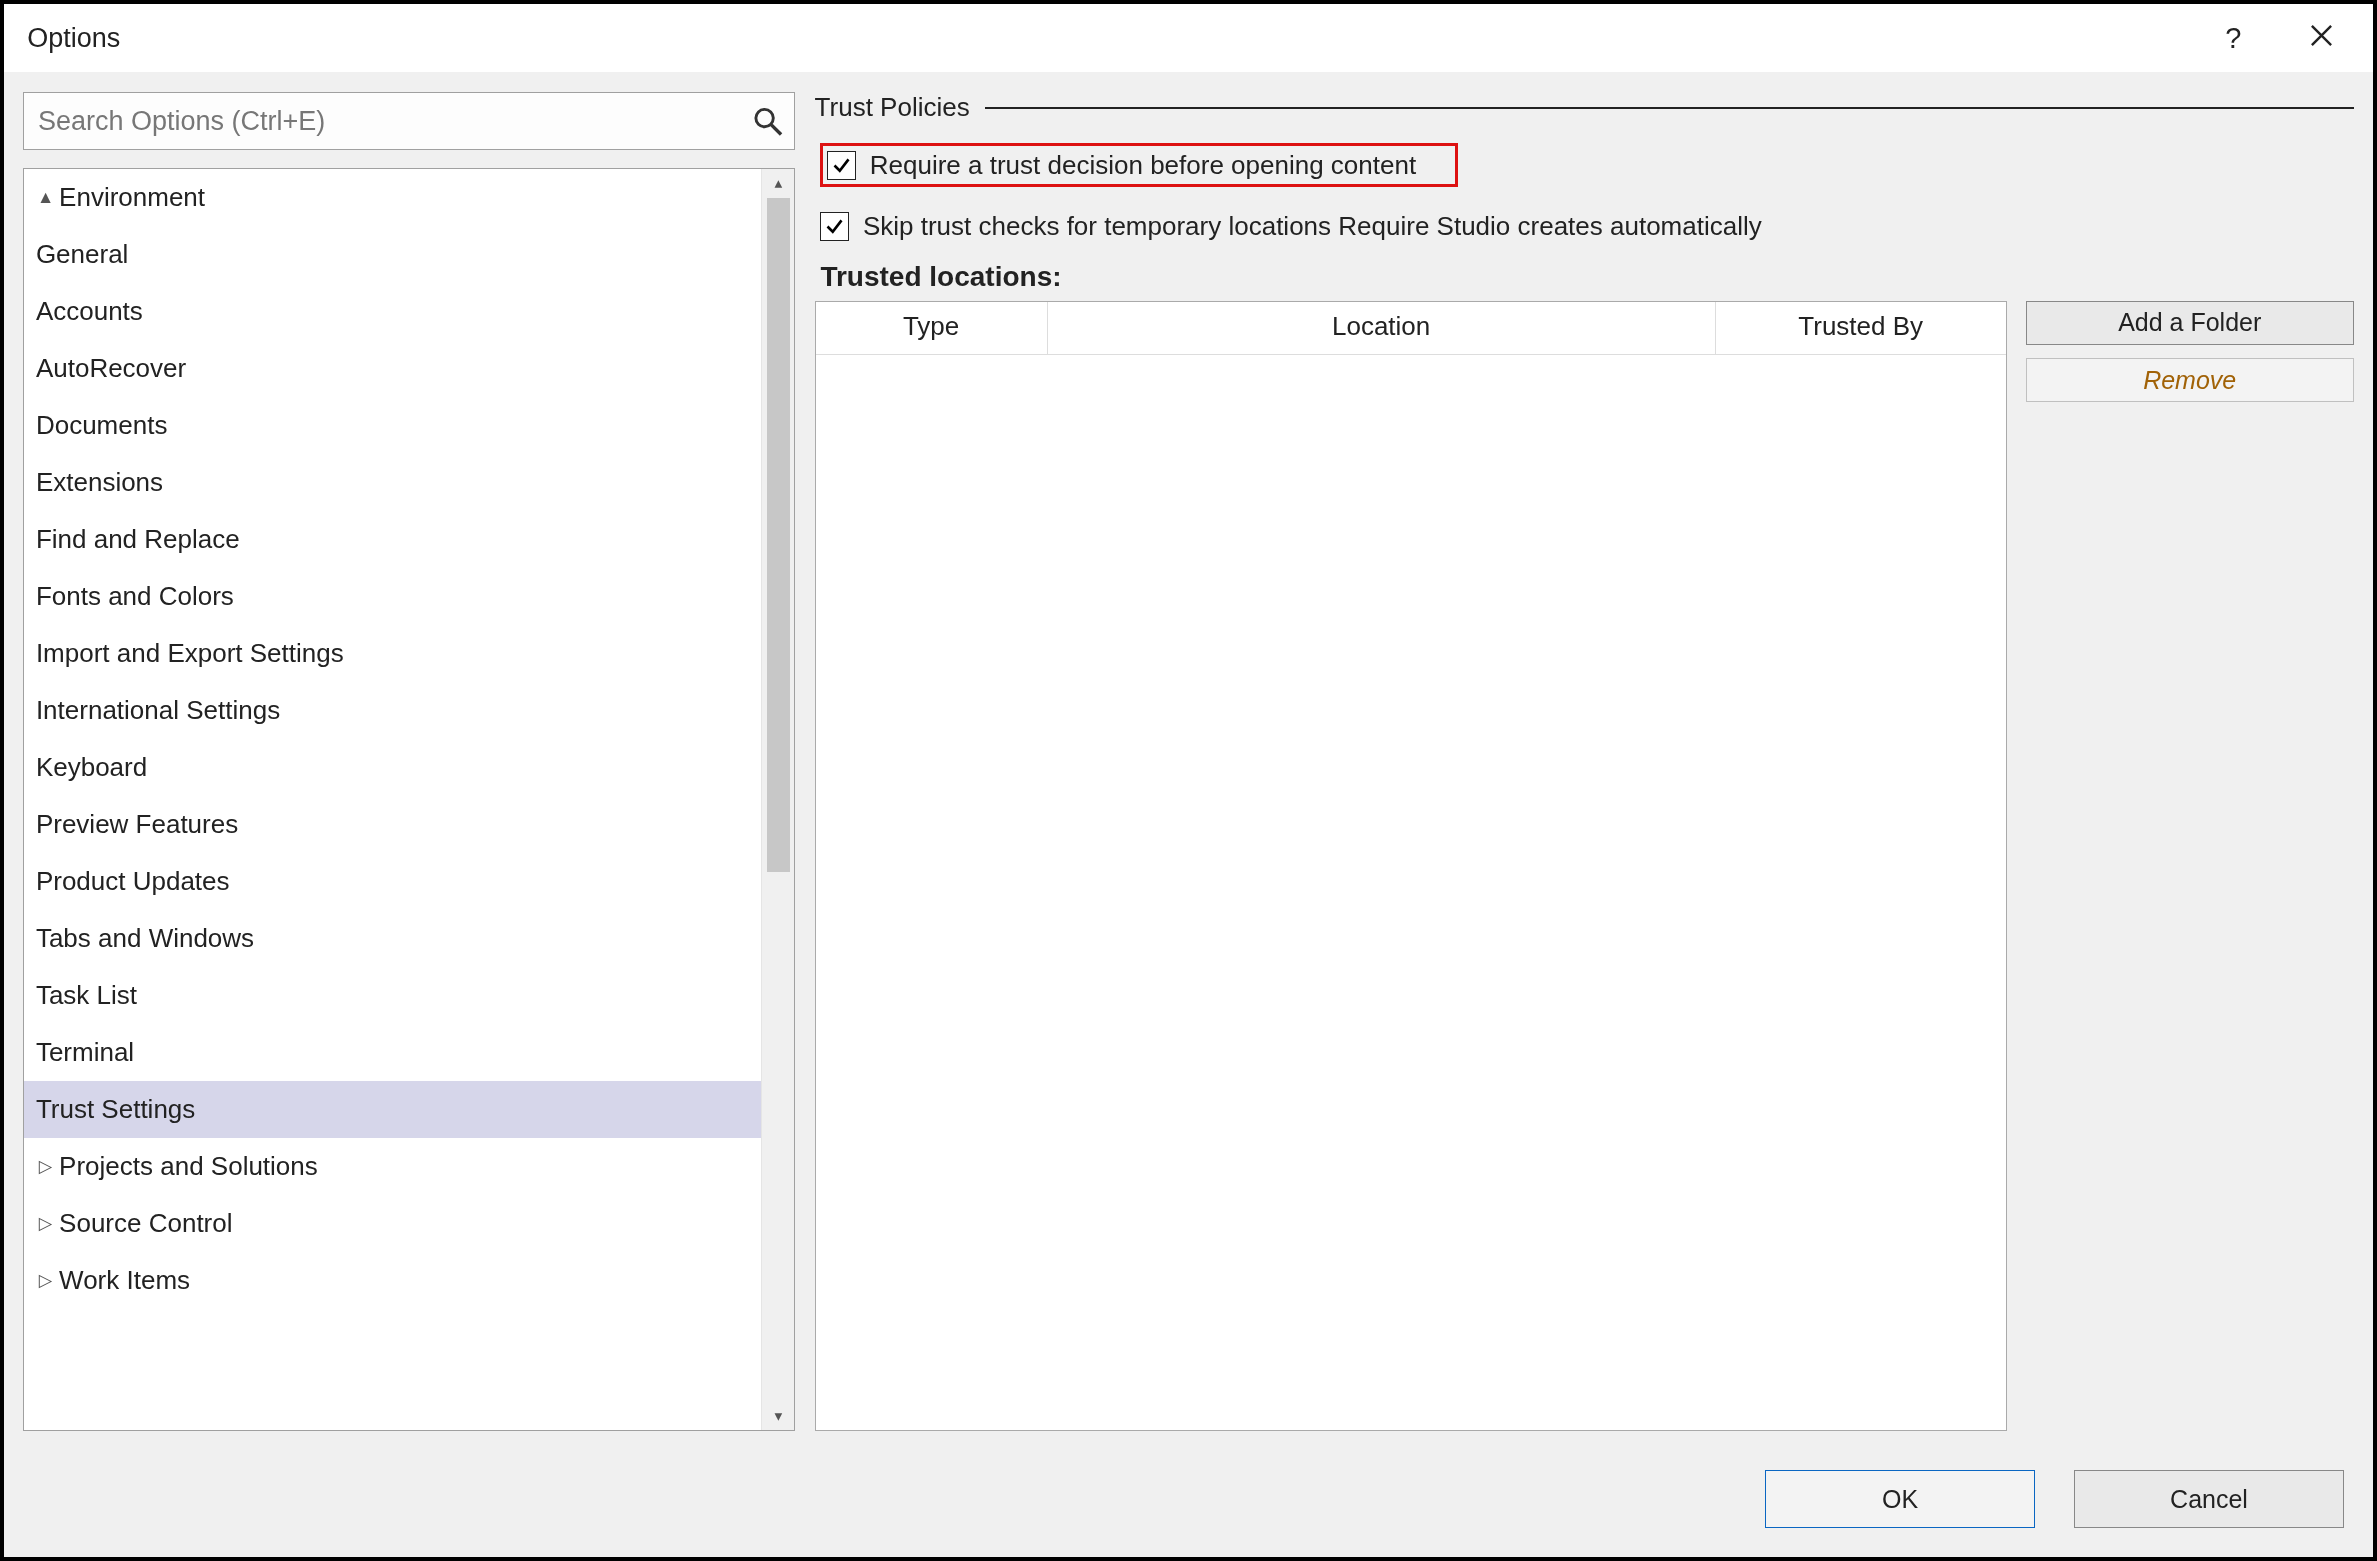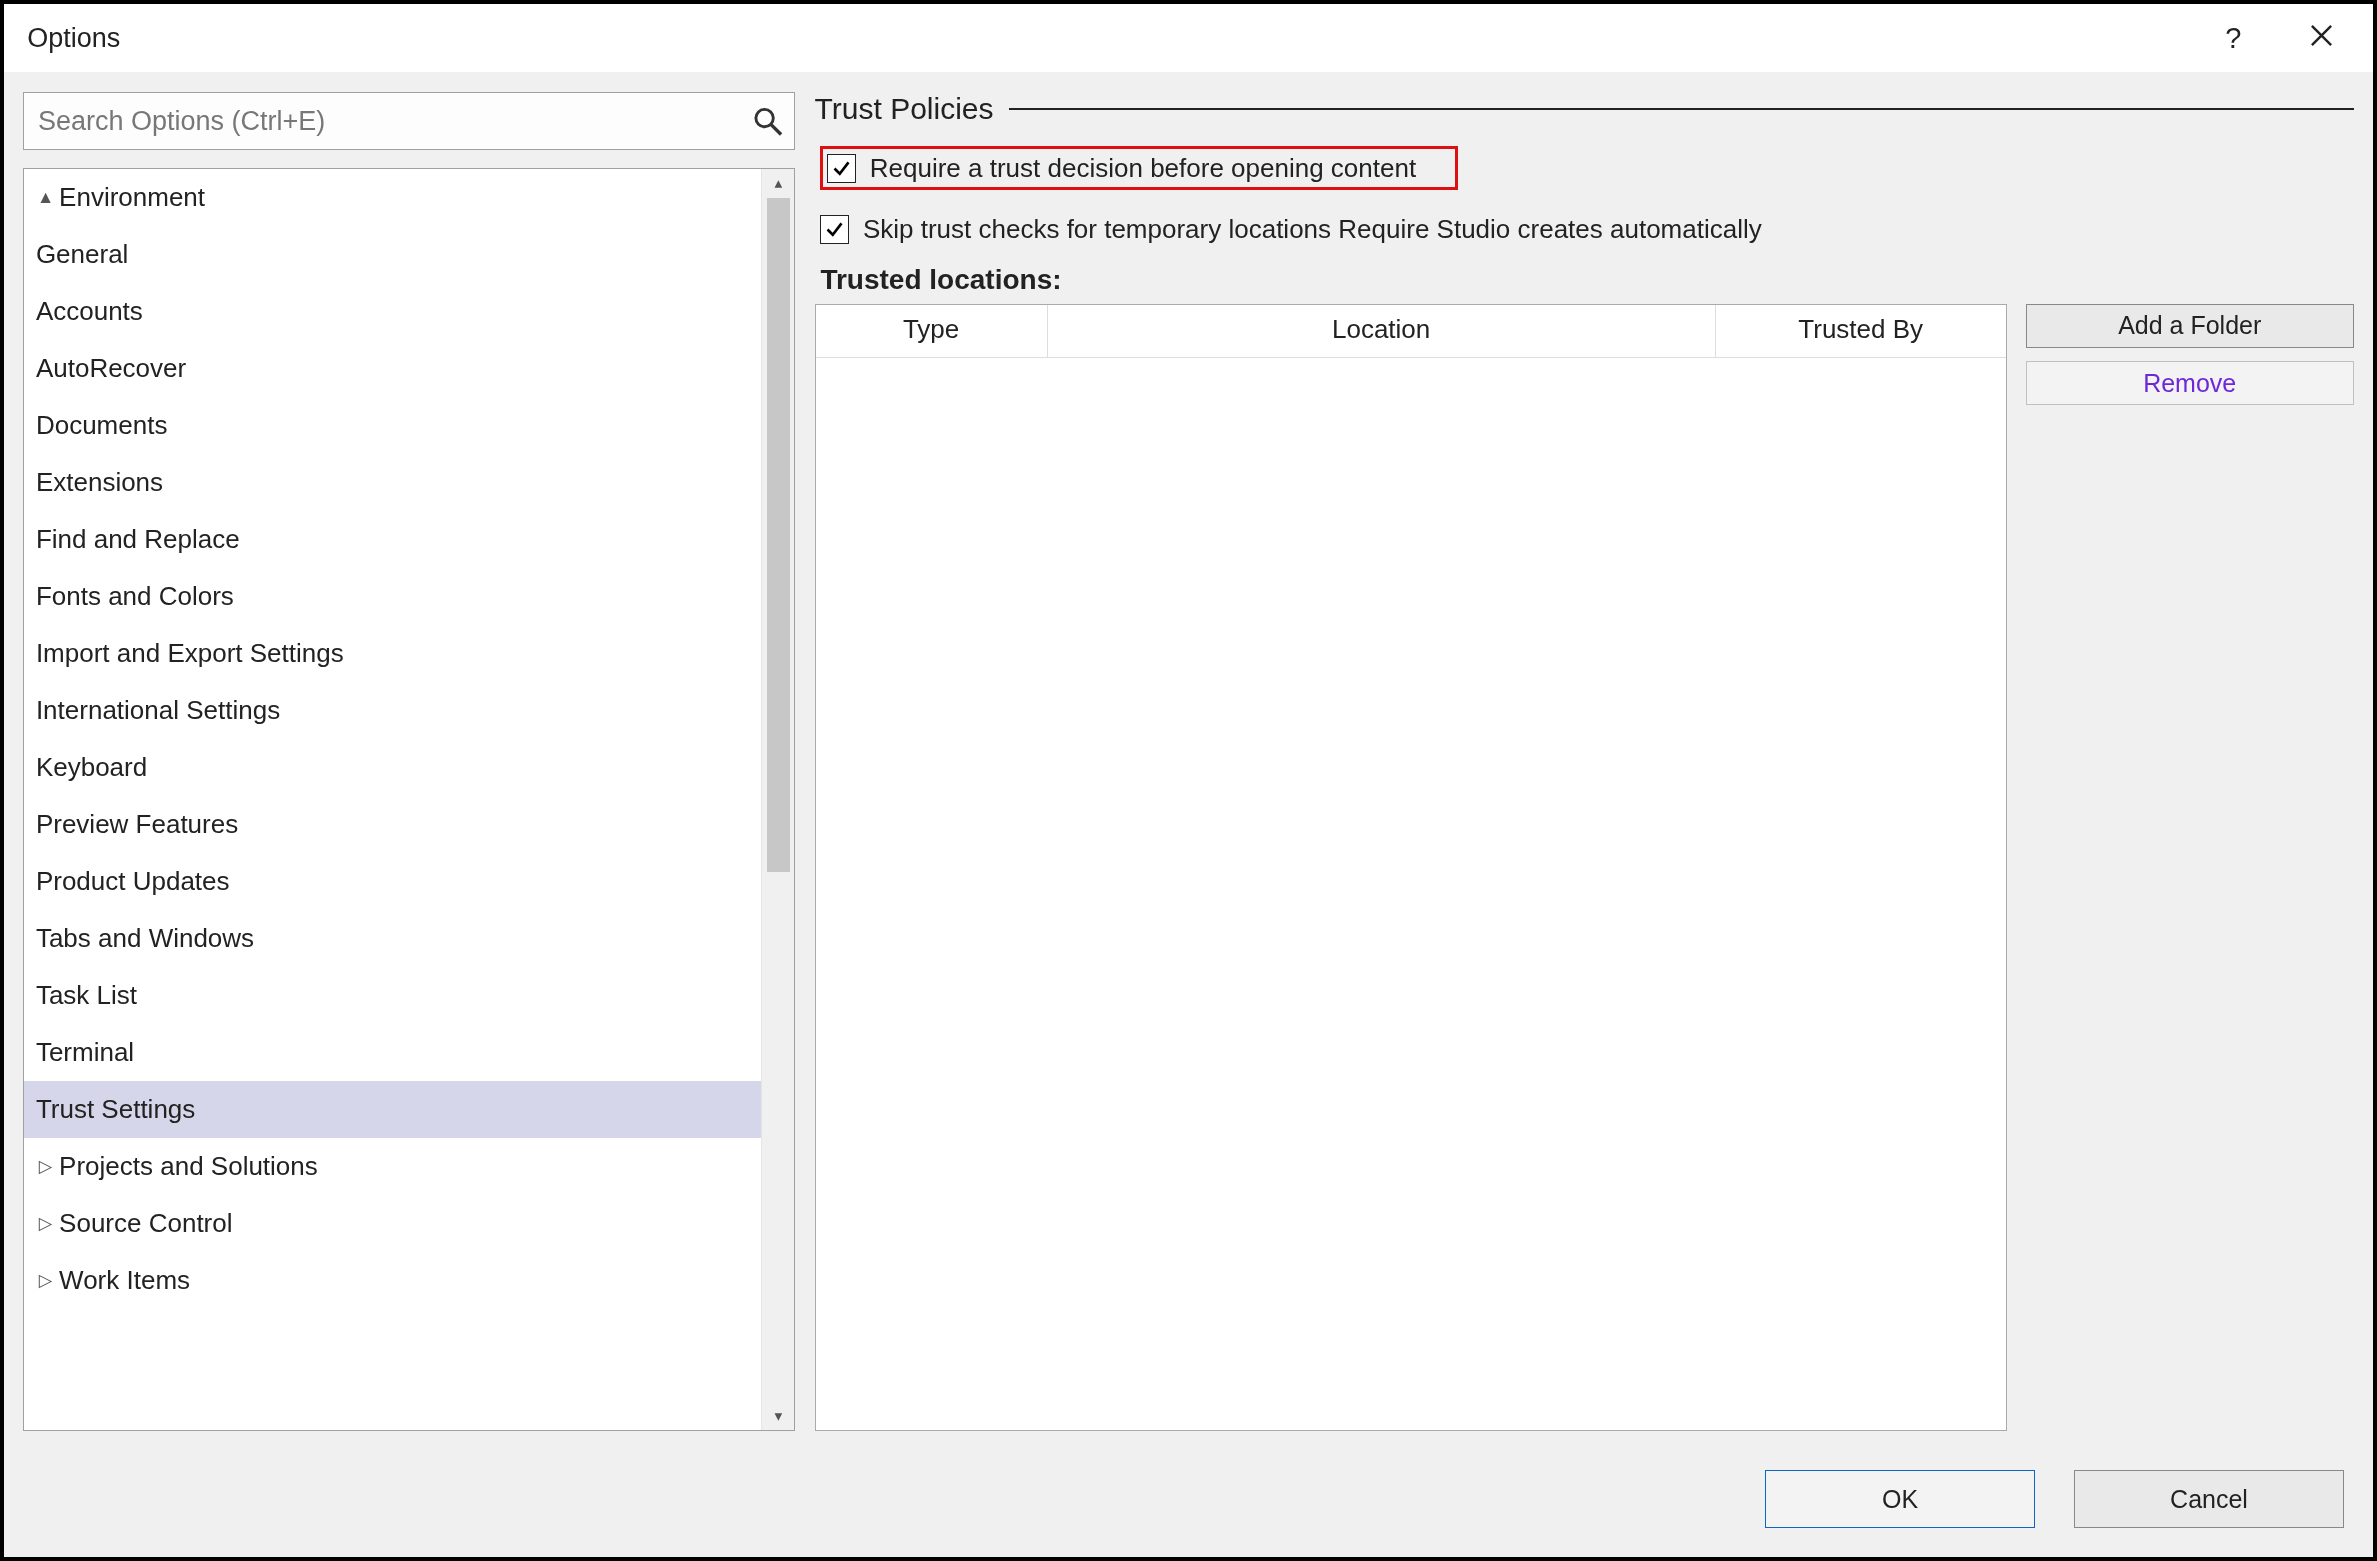--- a/index.html
+++ b/index.html
@@ -47,42 +47,42 @@
   .tree .arrow { display:inline-block; width:19.3px; text-align:center; margin-right:3.9px; font-size:17.4px; color:#555;}
   .tree .row.selected { background:#d6d6ea; }
   .vscroll {
     position:absolute; right:0; top:0; bottom:0; width:33px; background:#f0f0f0; border-left:1px solid #e5e5e5;
     display:flex; flex-direction:column; align-items:center; justify-content:space-between;
   }
   .vscroll .arrowbtn { height:29px; width:100%; display:flex; align-items:center; justify-content:center; font-size:15.4px; color:#555;}
   .vscroll .track { flex:1; width:100%; position:relative;}
   .vscroll .thumb { position:absolute; left:4.8px; right:4.8px; top:0; height:56%; background:#c7c7c7;}
   .right { flex:1; display:flex; flex-direction:column; padding-top:0; }
-  .groupheader { display:flex; align-items:center; gap:15.4px; font-size:30px; margin-bottom:9.7px;}
+  .groupheader { display:flex; align-items:center; gap:15.4px; font-size:26px; margin-bottom:9.7px;}
   .groupheader .line { flex:1; height:1.9px; background:#222;}
   .checkrow { display:flex; align-items:center; gap:13.5px; font-size:26px; margin:9.7px 0 13.5px 5.8px;}
   .checkbox { width:29px; height:29px; border:1.9px solid #222; background:#fff; display:flex; align-items:center; justify-content:center;}
   .checkbox svg { width:21px; height:21px; }
   .highlight { border:3.9px solid #d11; padding:3.9px 39px 3.9px 3.9px; display:inline-flex; align-items:center; gap:13.5px;}
   .tl-label { font-size:28px; margin:5.8px 0 7.7px 5.8px;font-weight:bold;}
   .midrow { display:flex; gap:19px; flex:1; min-height:0;}
   .tablebox { flex:1; border:1.9px solid #aaa; background:#fff; display:flex; flex-direction:column;}
   .thead { display:flex; border-bottom:1px solid #ddd;}
   .thead .th {
     text-align:center; font-size:26px; padding:9.7px 0 11.6px 0; border-right:1px solid #ddd; background:#fff;
   }
   .thead .th:last-child { border-right:none;}
   .th-type { width:232px;}
   .th-loc  { flex:1;}
   .th-by   { width:290px;}
   .btncol { width:328px; display:flex; flex-direction:column; gap:13.5px;}
   .btn {
     height:44px; border:1px solid #888; background:#e9e9e9; font-size:25px; display:flex; align-items:center; justify-content:center;
   }
-  .btn.disabled { color:#6d28d9; border-color:#c0c0c0; background:#f3f3f3;}
+  .btn.disabled { color:#a16207; border-color:#c0c0c0; background:#f3f3f3;font-style:italic;}
   .footer { display:flex; justify-content:flex-end; gap:39px; padding:39px 9.7px 9.7px 0;}
   .footer .btn { width:270px; height:58px;}
   .footer .btn.primary { border:1.9px solid #0a66c2; background:#f3f3f3;}
 </style>
 </head>
 <body>
 
 <div class="window">
 
   <div class="titlebar">

